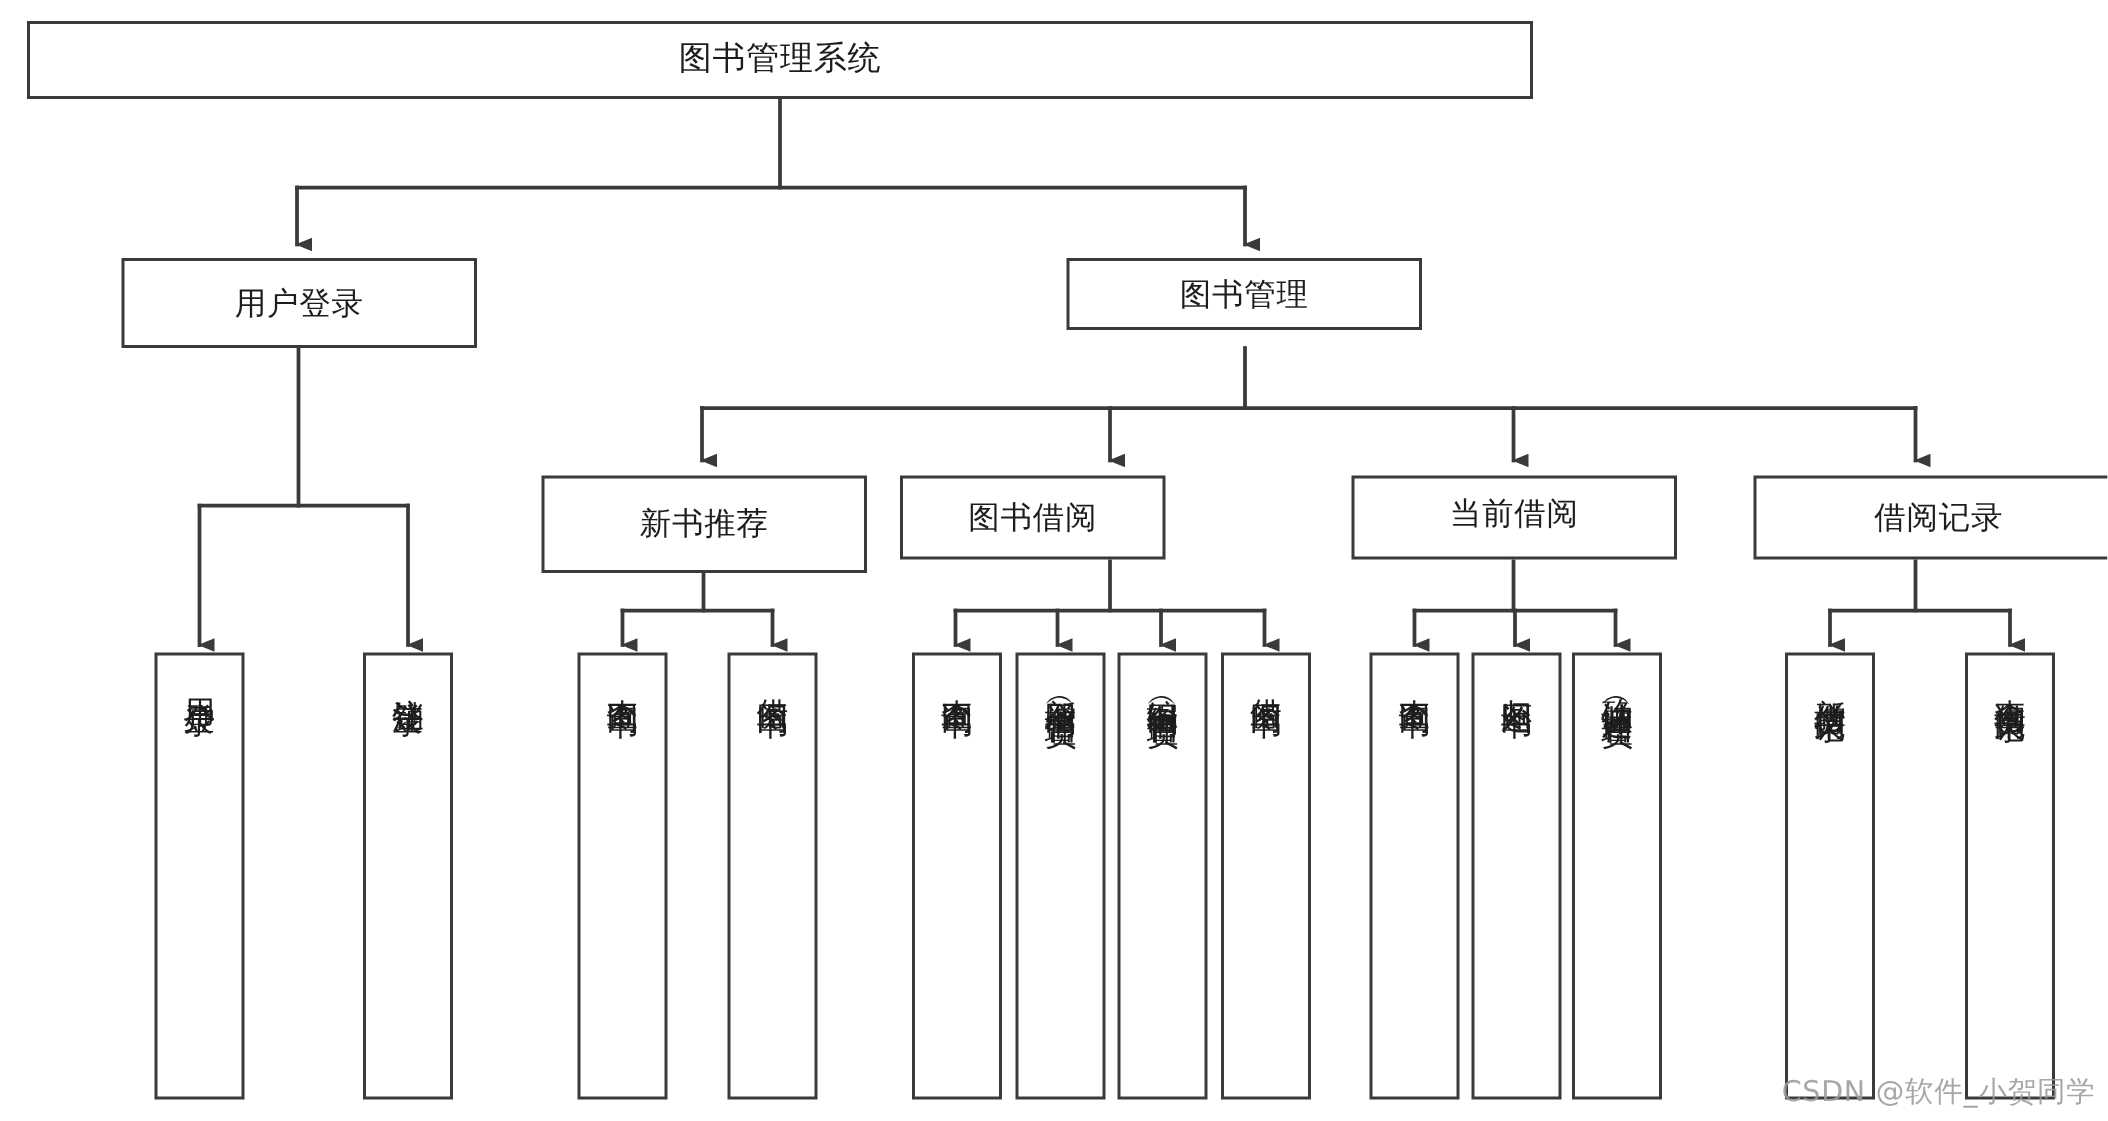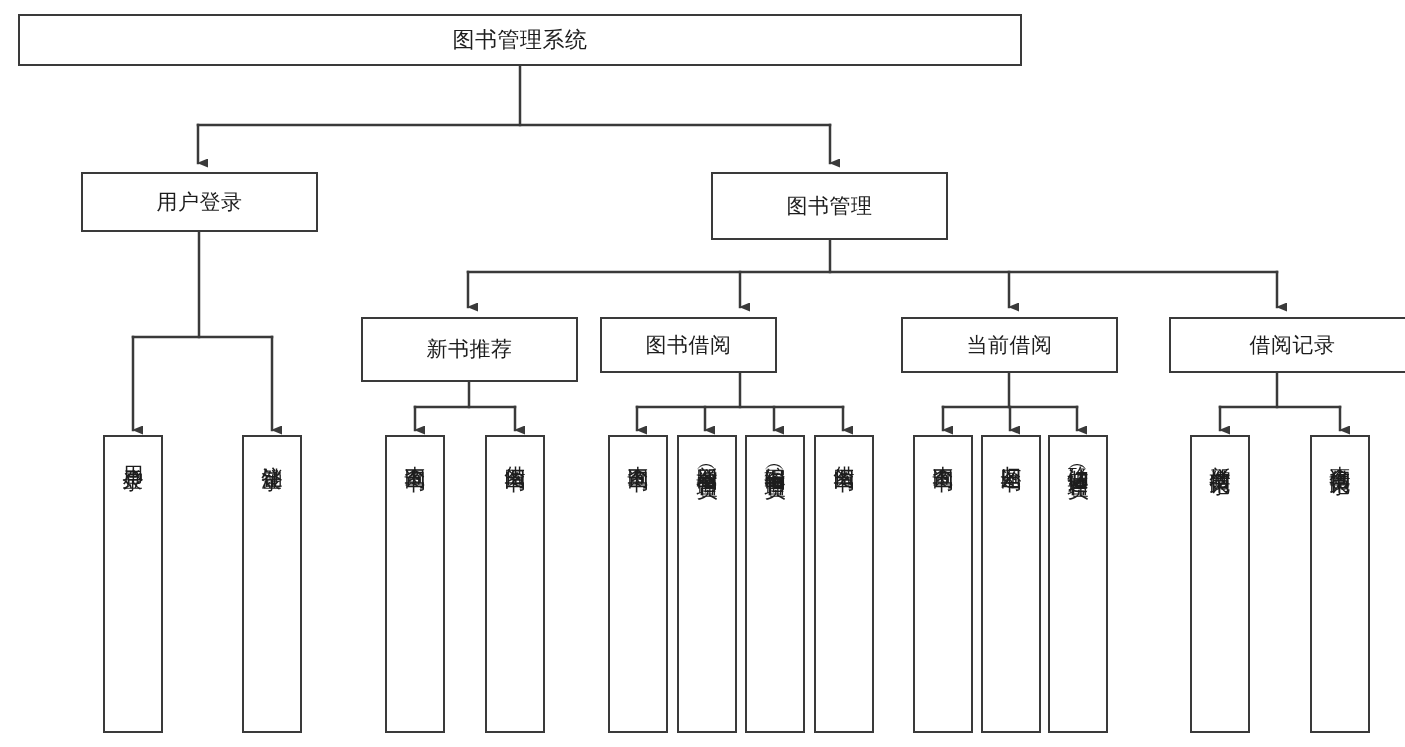--- a/index.html
+++ b/index.html
@@ -134,33 +134,33 @@
   </svg>
 
   <div class="node horizontal root" style="left:18px; top:14px; width:1004px; height:52px;">
     <span class="node-label">图书管理系统</span>
   </div>
 
   <div class="node horizontal" style="left:81px; top:172px; width:237px; height:60px;">
     <span class="node-label">用户登录</span>
   </div>
 
-  <div class="node horizontal" style="left:711px; top:172px; width:237px; height:68px;">
+  <div class="node horizontal" style="left:711px; top:172px; width:237px; height:48px;">
     <span class="node-label">图书管理</span>
   </div>
 
   <div class="node horizontal" style="left:361px; top:317px; width:217px; height:65px;">
     <span class="node-label">新书推荐</span>
   </div>
 
   <div class="node horizontal" style="left:600px; top:317px; width:177px; height:56px;">
     <span class="node-label">图书借阅</span>
   </div>
 
-  <div class="node horizontal" style="left:901px; top:317px; width:217px; height:56px;">
+  <div class="node horizontal" style="left:901px; top:317px; width:217px; height:56px;font-family:Liberation Mono, monospace;">
     <span class="node-label">当前借阅</span>
   </div>
 
   <div class="node horizontal" style="left:1169px; top:317px; width:247px; height:56px;">
     <span class="node-label">借阅记录</span>
   </div>
 
   <div class="node vertical" style="left:103px; top:435px; width:60px; height:298px;">
     <span class="node-label">用户登录</span>
   </div>
@@ -206,14 +206,15 @@
   </div>
 
   <div class="node vertical tall-text" style="left:1190px; top:435px; width:60px; height:298px;">
     <span class="node-label">新增借阅记录</span>
   </div>
 
   <div class="node vertical tall-text" style="left:1310px; top:435px; width:60px; height:298px;">
     <span class="node-label">查询借阅记录</span>
   </div>
 
+  <div id="watermark">CSDN @软件_小贺同学</div>
 
 </div>
 
 </body></html>

